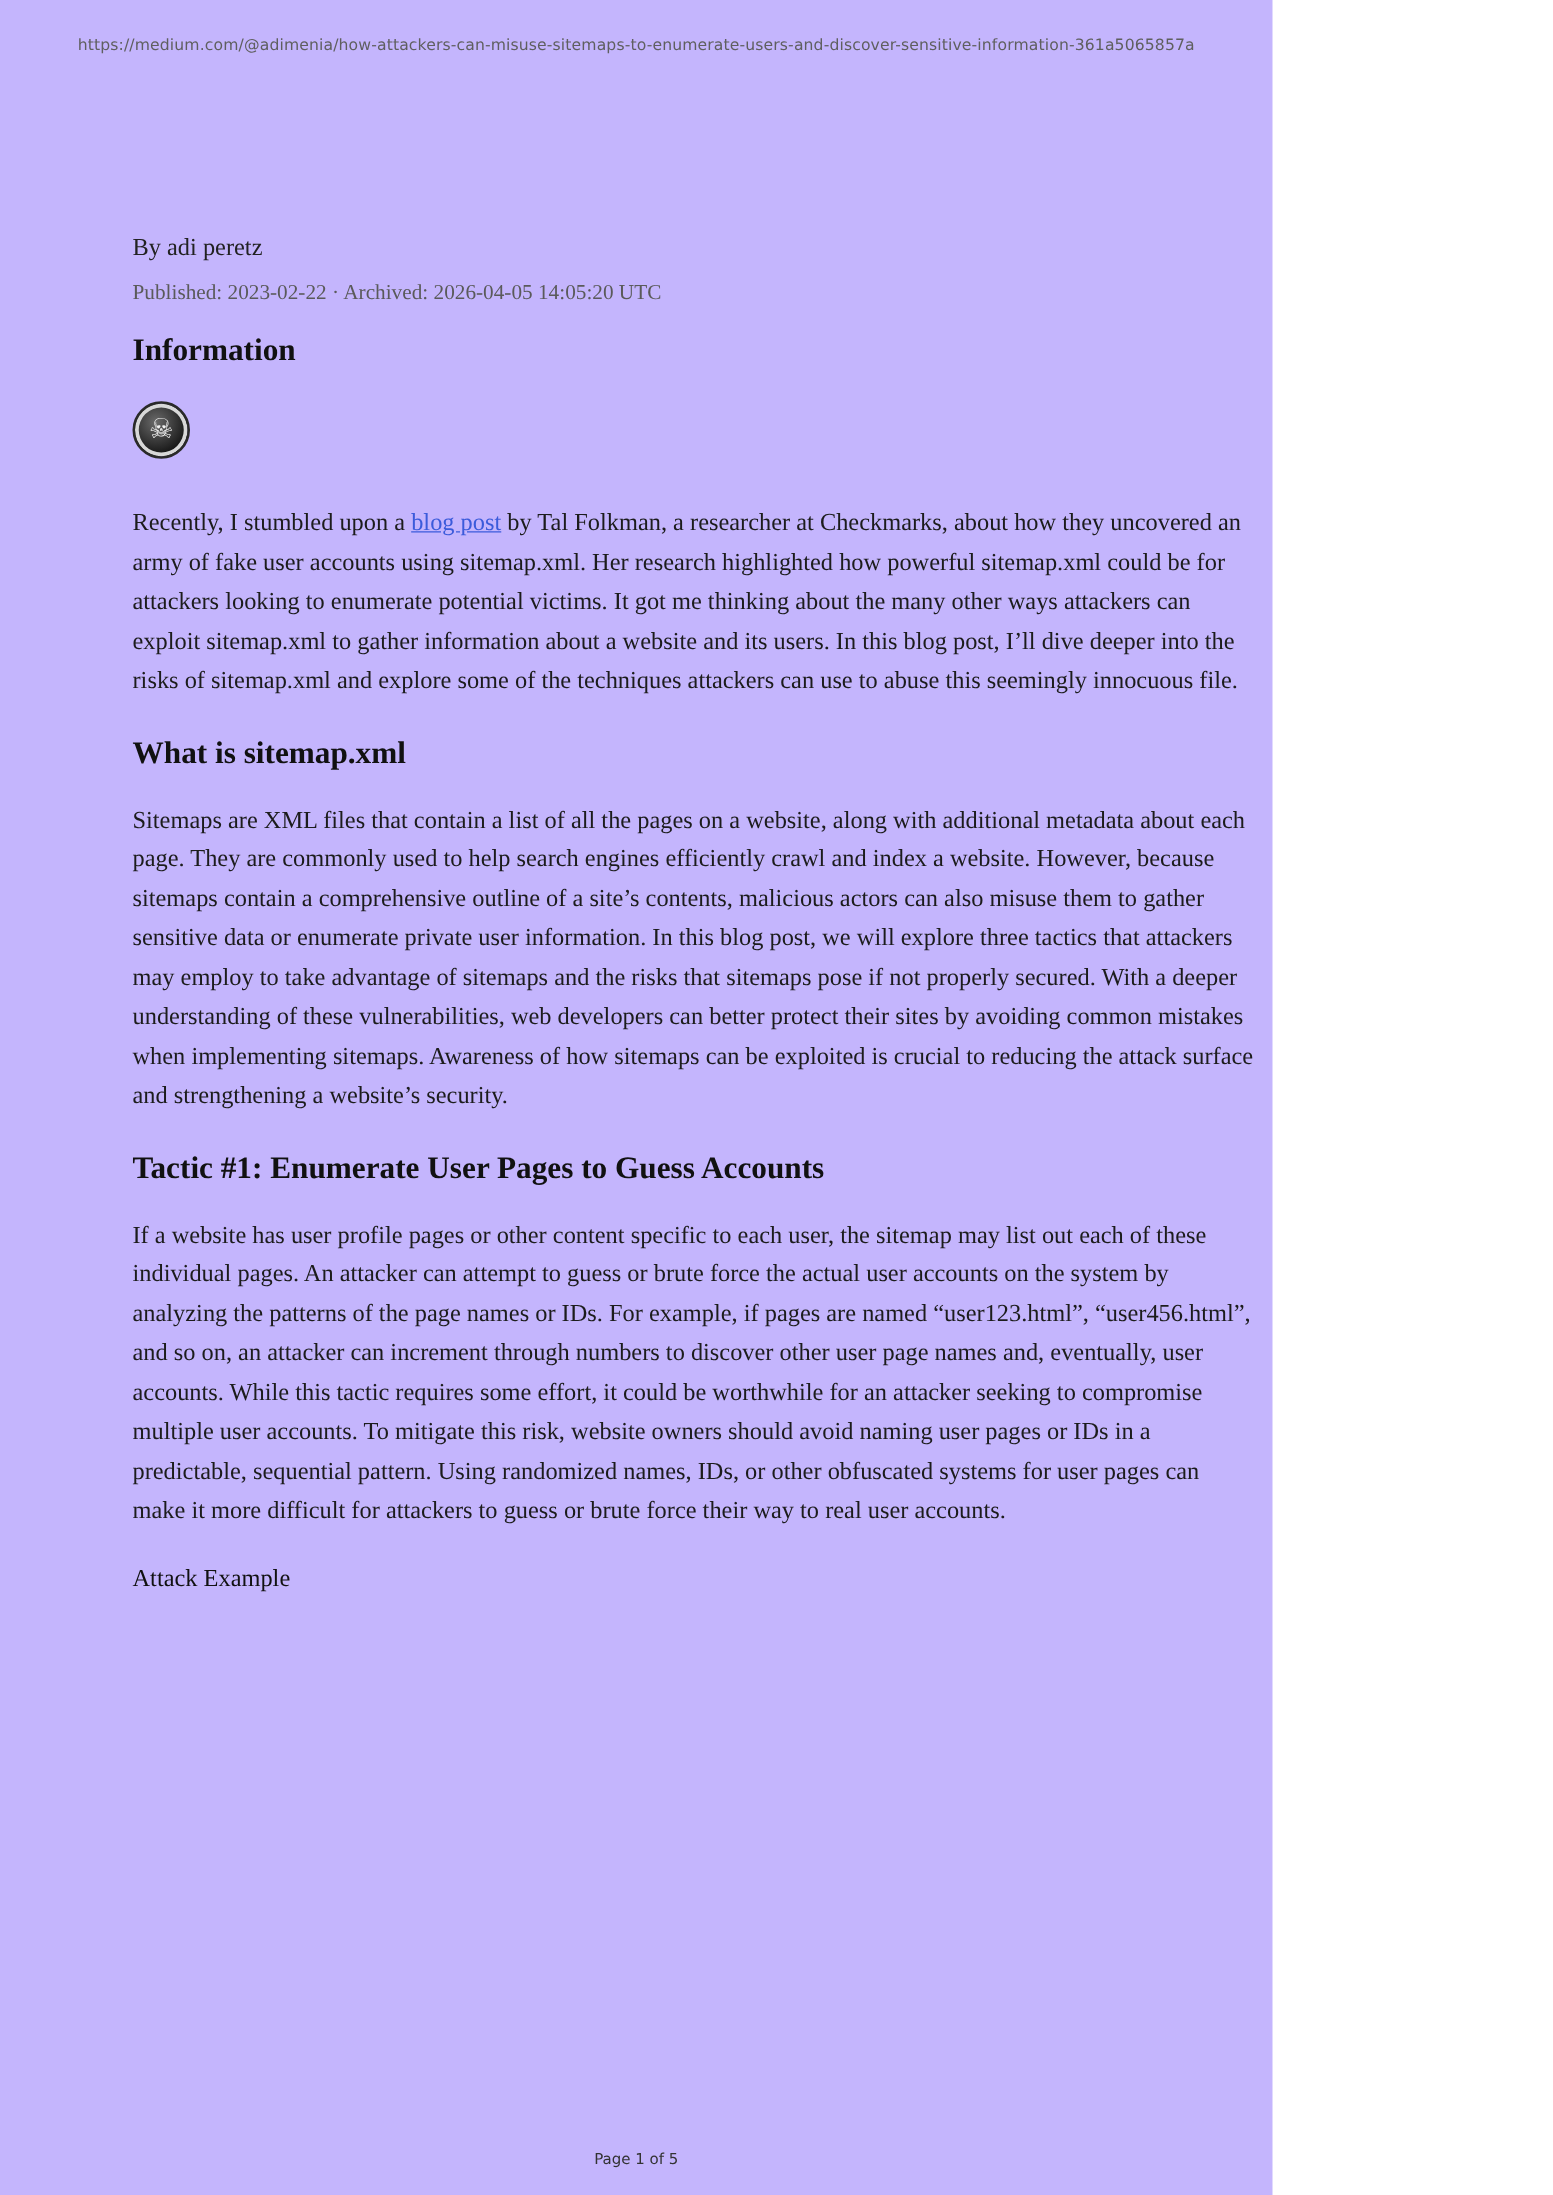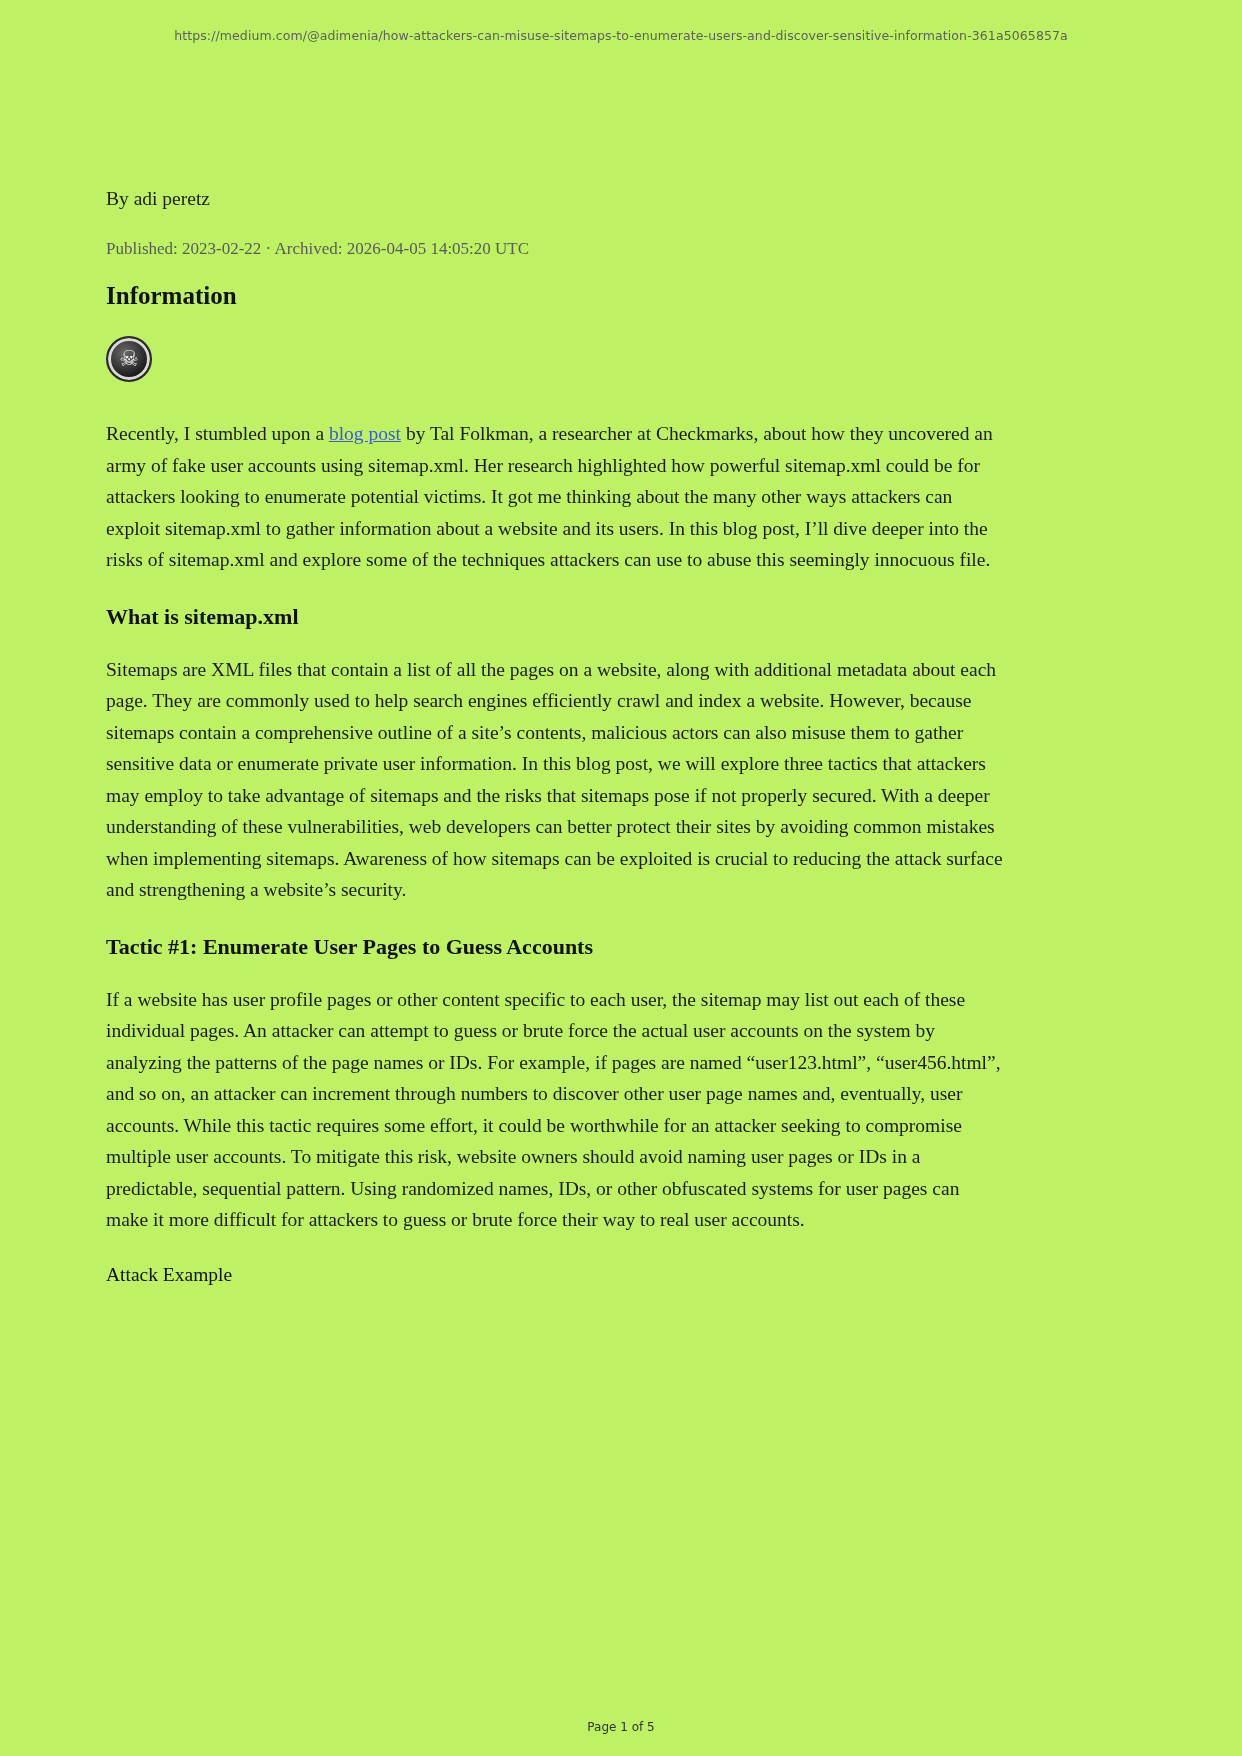--- a/index.html
+++ b/index.html
@@ -1,21 +1,21 @@
 <!DOCTYPE html>
 <html><head>
 <meta charset="utf-8">
 <style>
   * { margin: 0; padding: 0; box-sizing: border-box; }
   html, body { background: #ffffff; }
   .page {
     position: relative;
-    width: 1242px;
+    width: 1018px;
     height: 1756px;
-    background: #bef264;
+    background: #c4b5fd;
     overflow: hidden;
     font-family: "Liberation Serif", serif;
     color: #1a1a1a;
   }
   .url-header {
     position: absolute;
     top: 28px;
     left: 0;
     width: 100%;
     text-align: center;
@@ -33,35 +33,35 @@
   .article-title {
     font-size: 30px;
     font-weight: bold;
     line-height: 49px;
     color: #111111;
     margin-bottom: 28px;
   }
   .byline {
     font-size: 19.5px;
     color: #222222;
-    margin-bottom: 29px;
+    margin-bottom: 14px;
   }
   .meta-line {
     font-size: 17px;
     color: #5a5a5a;
     margin-bottom: 23px;
   }
   .h1 {
     font-size: 25px;
     font-weight: bold;
     color: #111111;
     margin-bottom: 26px;
   }
   .h2 {
-    font-size: 22px;
+    font-size: 25px;
     font-weight: bold;
     color: #111111;
     margin: 12px 0 24px 0;
   }
   .h3 {
     font-size: 19.5px;
     font-weight: normal;
     color: #111111;
     margin: 12px 0 0 0;
   }

